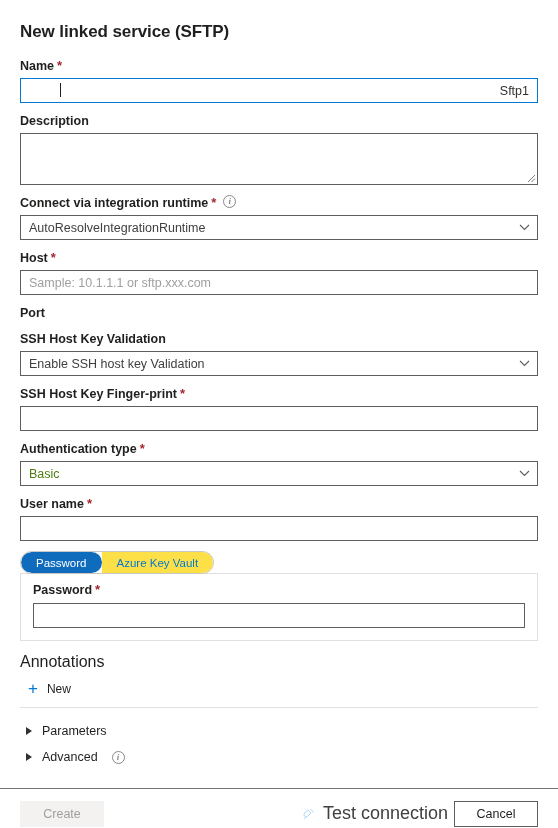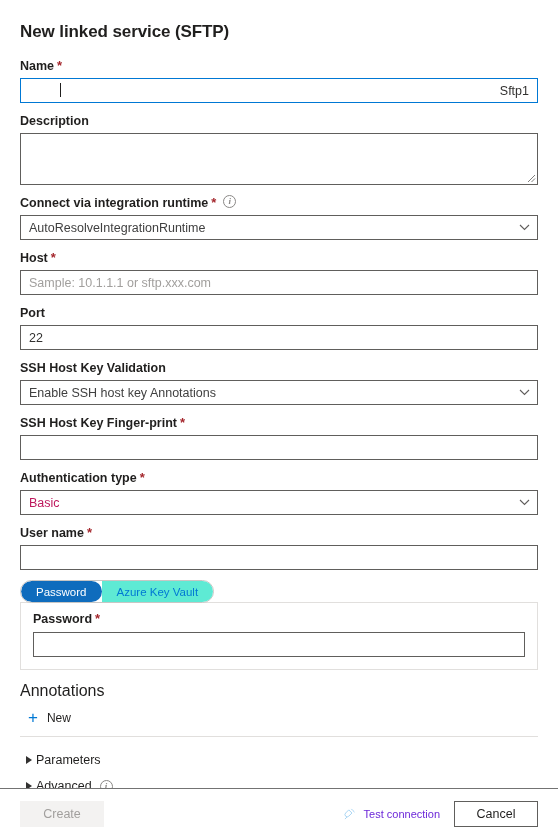--- a/index.html
+++ b/index.html
@@ -135,21 +135,21 @@
     position: relative;
     width: 100%;
   }
   .select-box {
     box-sizing: border-box;
     width: 100%;
     height: 25px;
     border: 1px solid #605e5c;
     background: #fff;
     font-size: 12.5px;
-    color: #be185d;
+    color: #4d7c0f;
     padding: 0 28px 0 8px;
     display: flex;
     align-items: center;
     cursor: pointer;
   }
   .select-box.placeholder-text {
     color: #404040;
   }
   .chevron {
     position: absolute;
@@ -171,21 +171,21 @@
   }
   .pill {
     display: flex;
     align-items: center;
     padding: 0 15px;
     font-size: 11.5px;
     height: 21px;
     box-sizing: border-box;
     cursor: pointer;
     color: #0078d4;
-    background: #5eead4;
+    background: #fde047;
     white-space: nowrap;
   }
   .pill.active {
     background: #0f6cbd;
     color: #ffffff;
     border-radius: 13px;
     font-weight: 400;
   }
   .auth-panel {
     border: 1px solid #e1dfdd;
@@ -219,21 +219,21 @@
     font-size: 12px;
     color: #201f1e;
   }
   .divider {
     border-bottom: 1px solid #e1dfdd;
     margin: 4px 0 10px 0;
   }
   .collapse-row {
     display: flex;
     align-items: center;
-    gap: 4px;
+    gap: 10px;
     padding: 6px 0 6px 6px;
     cursor: pointer;
     width: fit-content;
   }
   .tri {
     width: 0; height: 0;
     border-left: 6px solid #323130;
     border-top: 4px solid transparent;
     border-bottom: 4px solid transparent;
   }
@@ -268,23 +268,23 @@
     border: 1px solid #f3f2f1;
     color: #a19f9d;
     cursor: default;
   }
   .btn-gap { width: 10px; }
   .spacer { flex: 1 1 auto; }
   .test-conn {
     display: flex;
     align-items: center;
     gap: 7px;
-    color: #6d28d9;
-    font-size: 11px;
-    margin-right: 14px;
+    color: #404040;
+    font-size: 18px;
+    margin-right: 6px;
     cursor: default;
   }
   .plug-icon svg { display: block; }
 </style>
 </head>
 <body>
 
 <div class="panel">
 
   <div class="scroll-area">
@@ -338,30 +338,29 @@
         <span>Host</span>
         <span class="req">*</span>
       </div>
       <input class="txt-input" type="text" placeholder="Sample: 10.1.1.1 or sftp.xxx.com" style="">
     </div>
 
     <div class="field">
       <div class="field-label">
         <span>Port</span>
       </div>
-      <input class="txt-input" type="text" value="22" style="">
     </div>
 
     <div class="field">
       <div class="field-label">
         <span>SSH Host Key Validation</span>
       </div>
       <div class="select-wrap">
         <div class="select-box placeholder-text">
-          <span>Enable SSH host key Annotations</span>
+          <span>Enable SSH host key Validation</span>
         </div>
         <span class="chevron">
           <svg width="11" height="7" viewBox="0 0 11 7">
               <path d="M1 1 L5.5 5.5 L10 1" stroke="#605e5c" stroke-width="1.1" fill="none"></path>
             </svg>
         </span>
       </div>
     </div>
 
     <div class="field">

